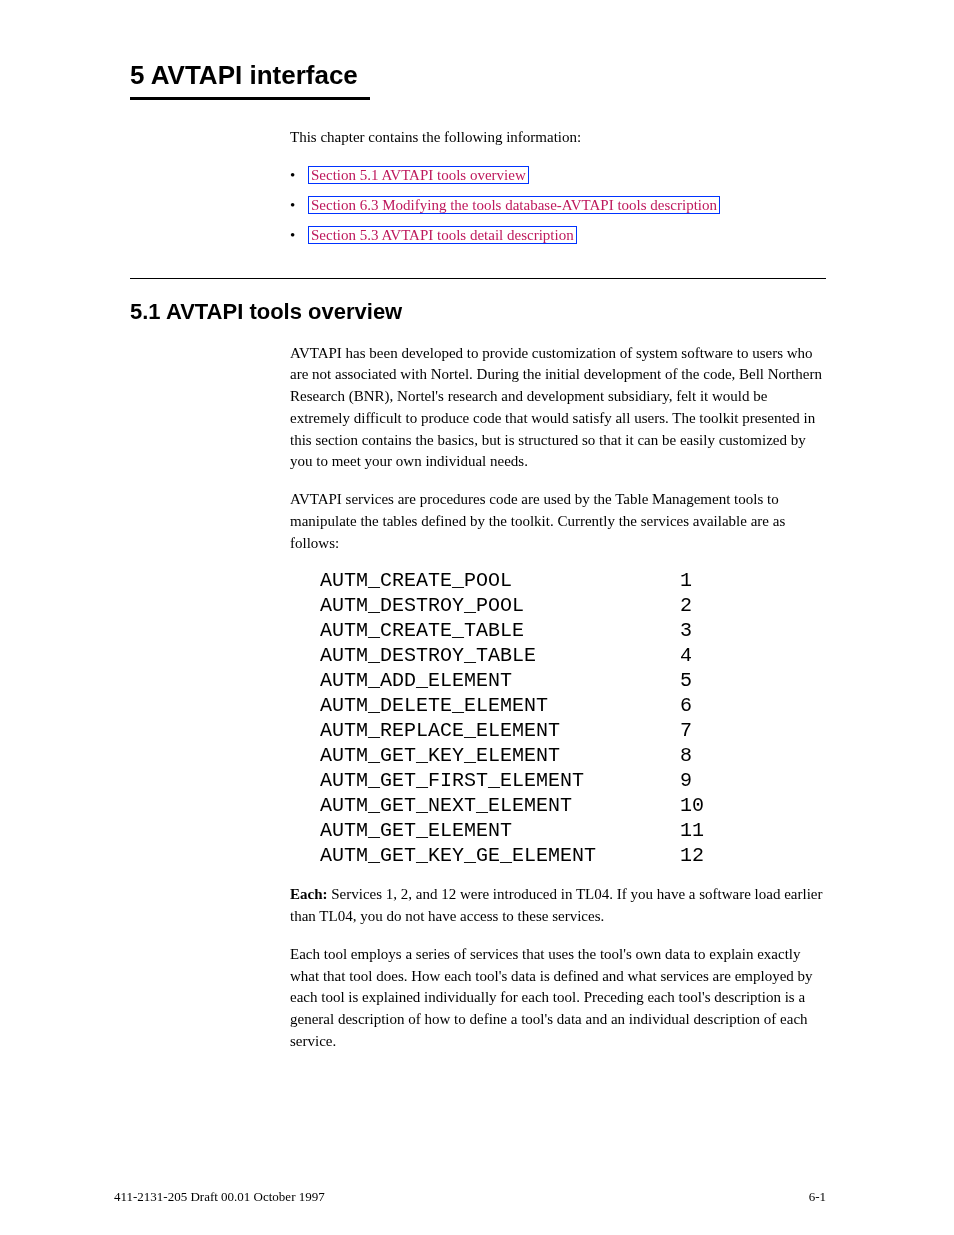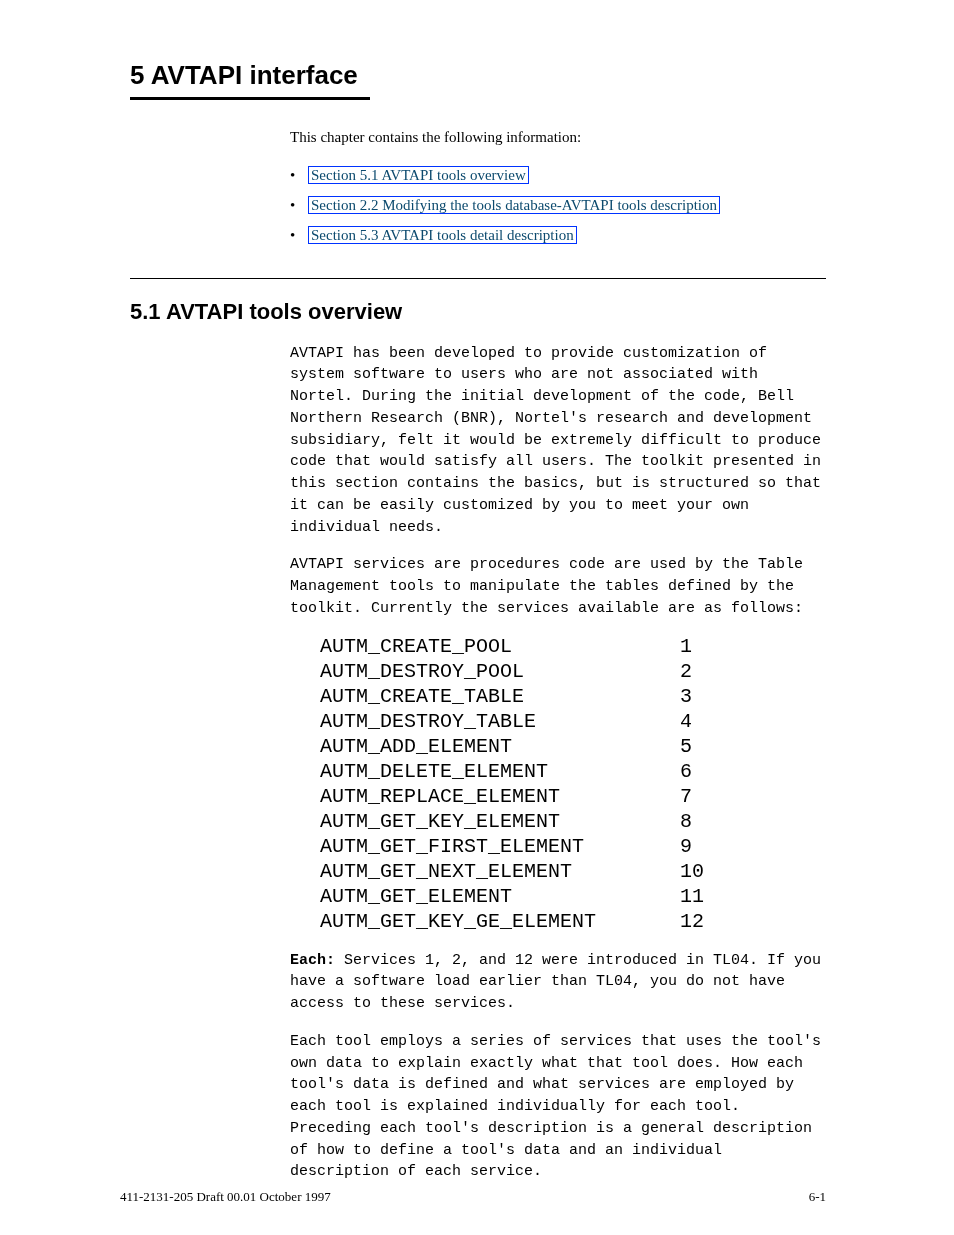--- a/index.html
+++ b/index.html
@@ -44,56 +44,55 @@
     position: relative;
     padding-left: 18px;
   }
   ul.links li::before {
     content: "•";
     position: absolute;
     left: 0;
     color: #000;
   }
   ul.links a {
-    color: #0c4a6e;
+    color: #be185d;
     text-decoration: none;
     border: 1px solid #0033ff;
     padding: 0 2px;
   }
   .light-rule {
     border: none;
     border-top: 1px solid #000;
     margin: 10px 0 20px 0;
   }
   h2.section-title {
     font-family: Arial, Helvetica, sans-serif;
     font-weight: bold;
     font-size: 22px;
     margin: 14px 0 18px 0;
   }
   .para {
     font-size: 15px;
     line-height: 1.45;
     margin: 16px 0 14px 160px;
-    font-family: Liberation Mono, monospace;
   }
   .note-label {
     font-weight: bold;
   }
   .code-block {
     font-family: "Courier New", Courier, monospace;
     font-size: 20px;
     white-space: pre;
     margin: 8px 0 14px 190px;
     line-height: 1.25;
   }
   .footer {
     position: absolute;
     bottom: 30px;
-    left: 120px;
+    left: 114px;
     right: 110px;
     display: flex;
     justify-content: space-between;
     font-size: 13px;
     color: #000;
   }
 </style>
 </head>
 <body>
 
@@ -102,21 +101,21 @@
   <div class="chapter-heading">5 AVTAPI interface</div>
   <hr class="heavy-rule">
 
   <div class="intro">This chapter contains the following information:</div>
 
   <ul class="links">
     <li>
       <a href="#">Section 5.1 AVTAPI tools overview</a>
     </li>
     <li>
-      <a href="#">Section 2.2 Modifying the tools database-AVTAPI tools description</a>
+      <a href="#">Section 6.3 Modifying the tools database-AVTAPI tools description</a>
     </li>
     <li>
       <a href="#">Section 5.3 AVTAPI tools detail description</a>
     </li>
   </ul>
 
   <hr class="light-rule">
 
   <h2 class="section-title">5.1 AVTAPI tools overview</h2>
 

